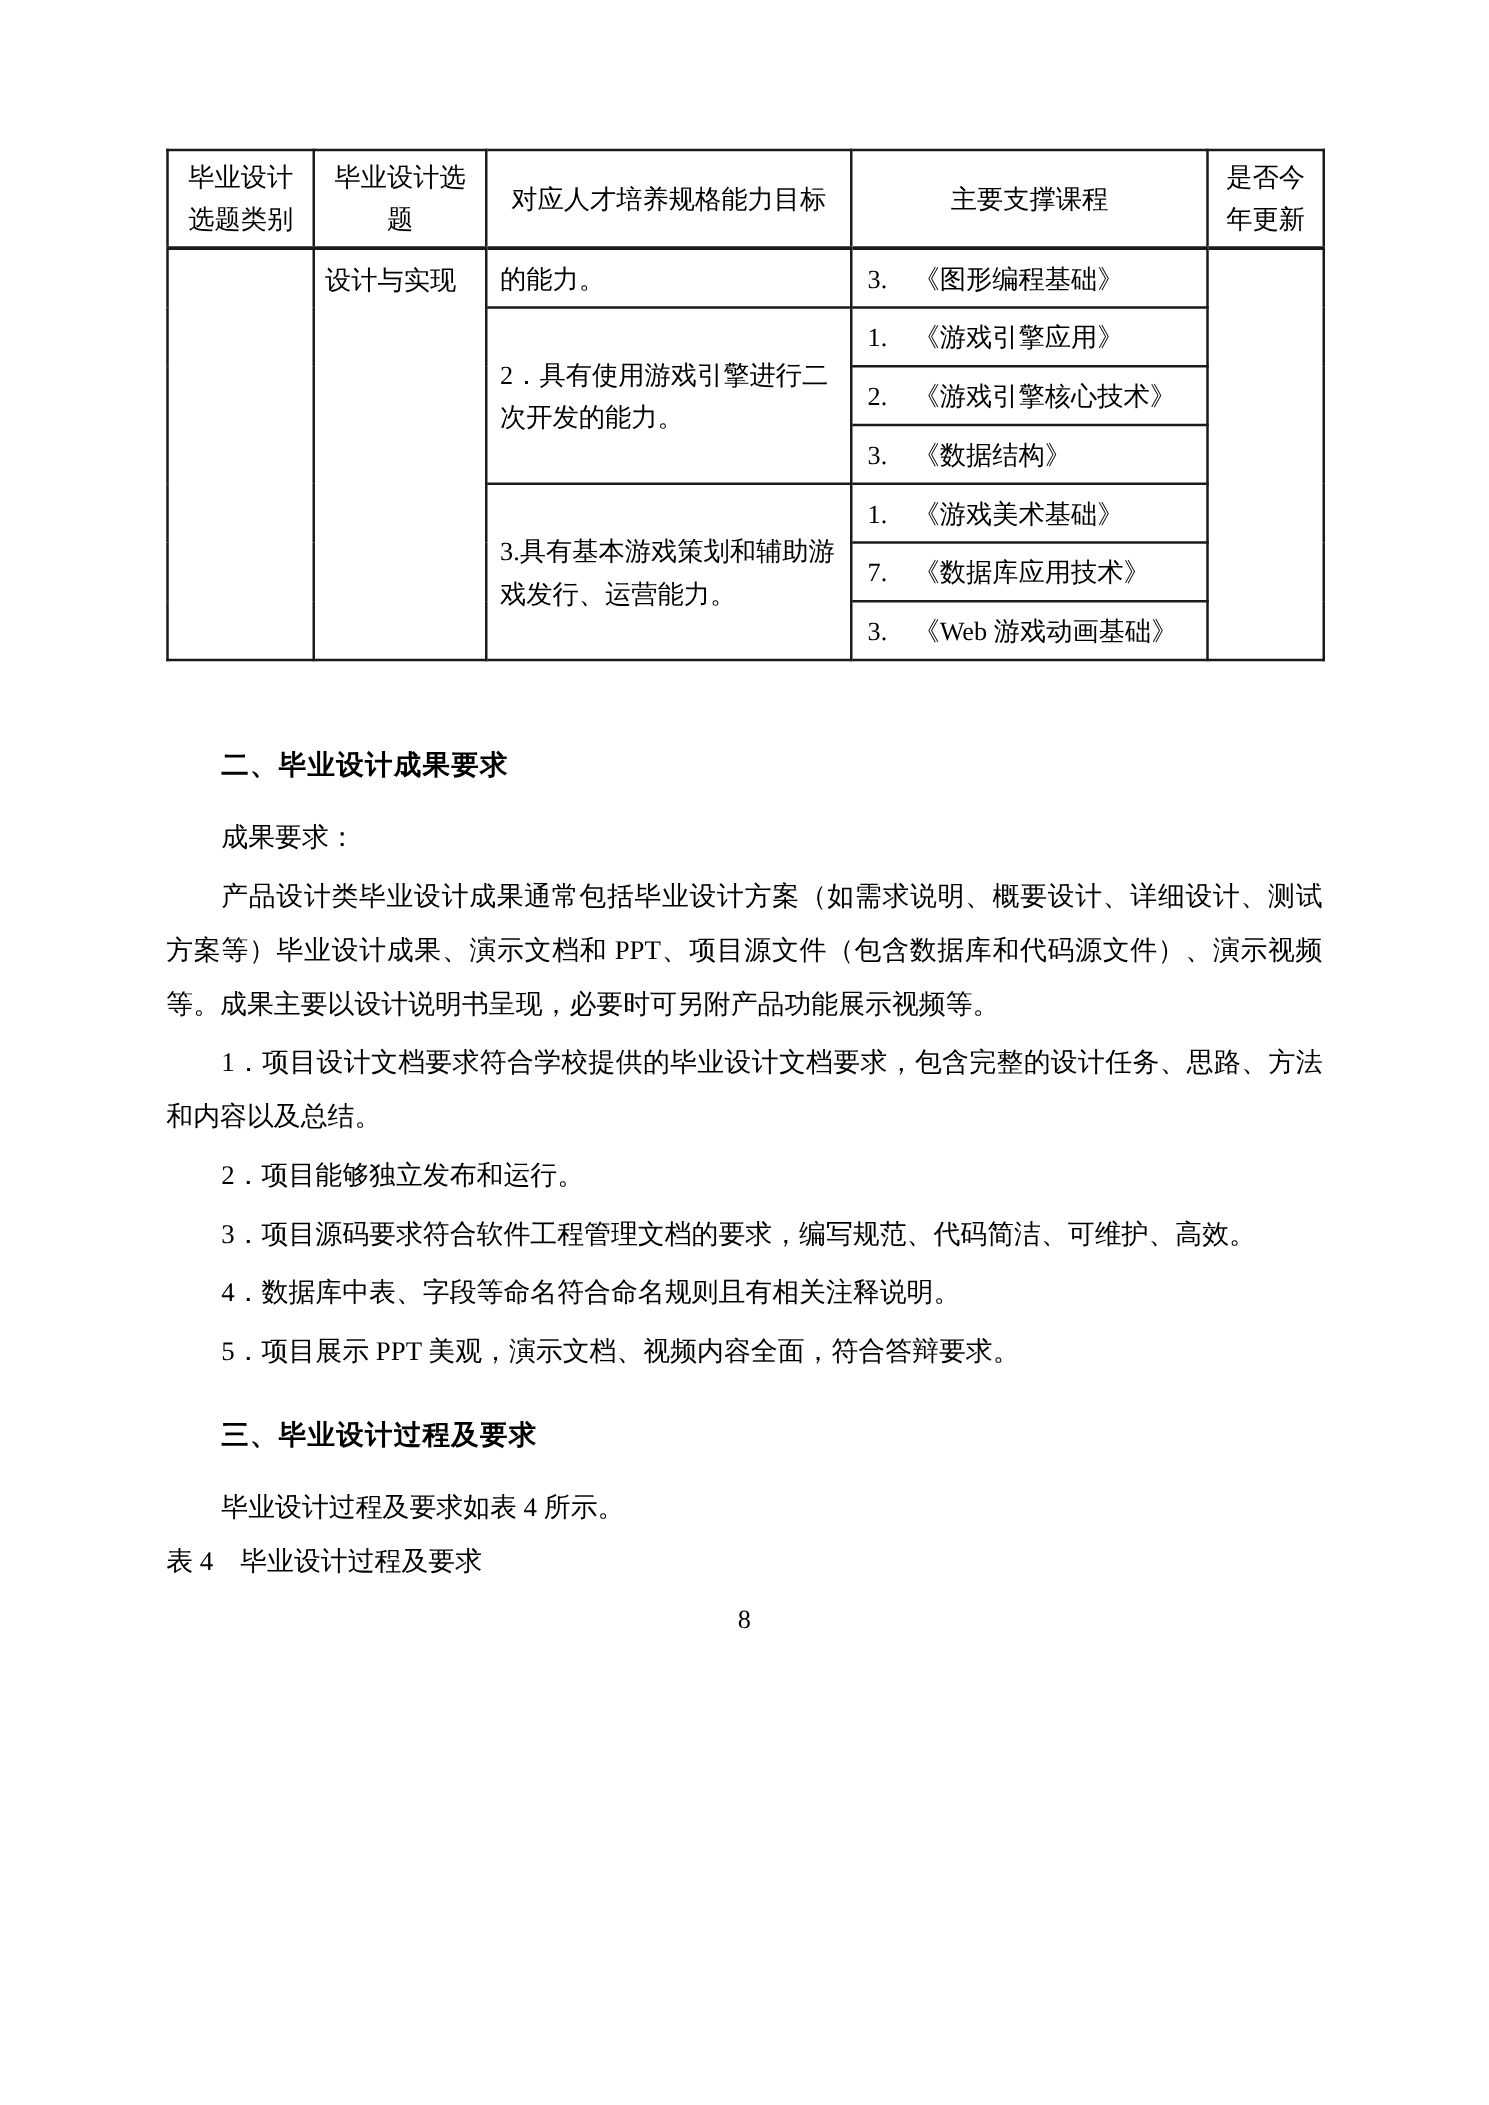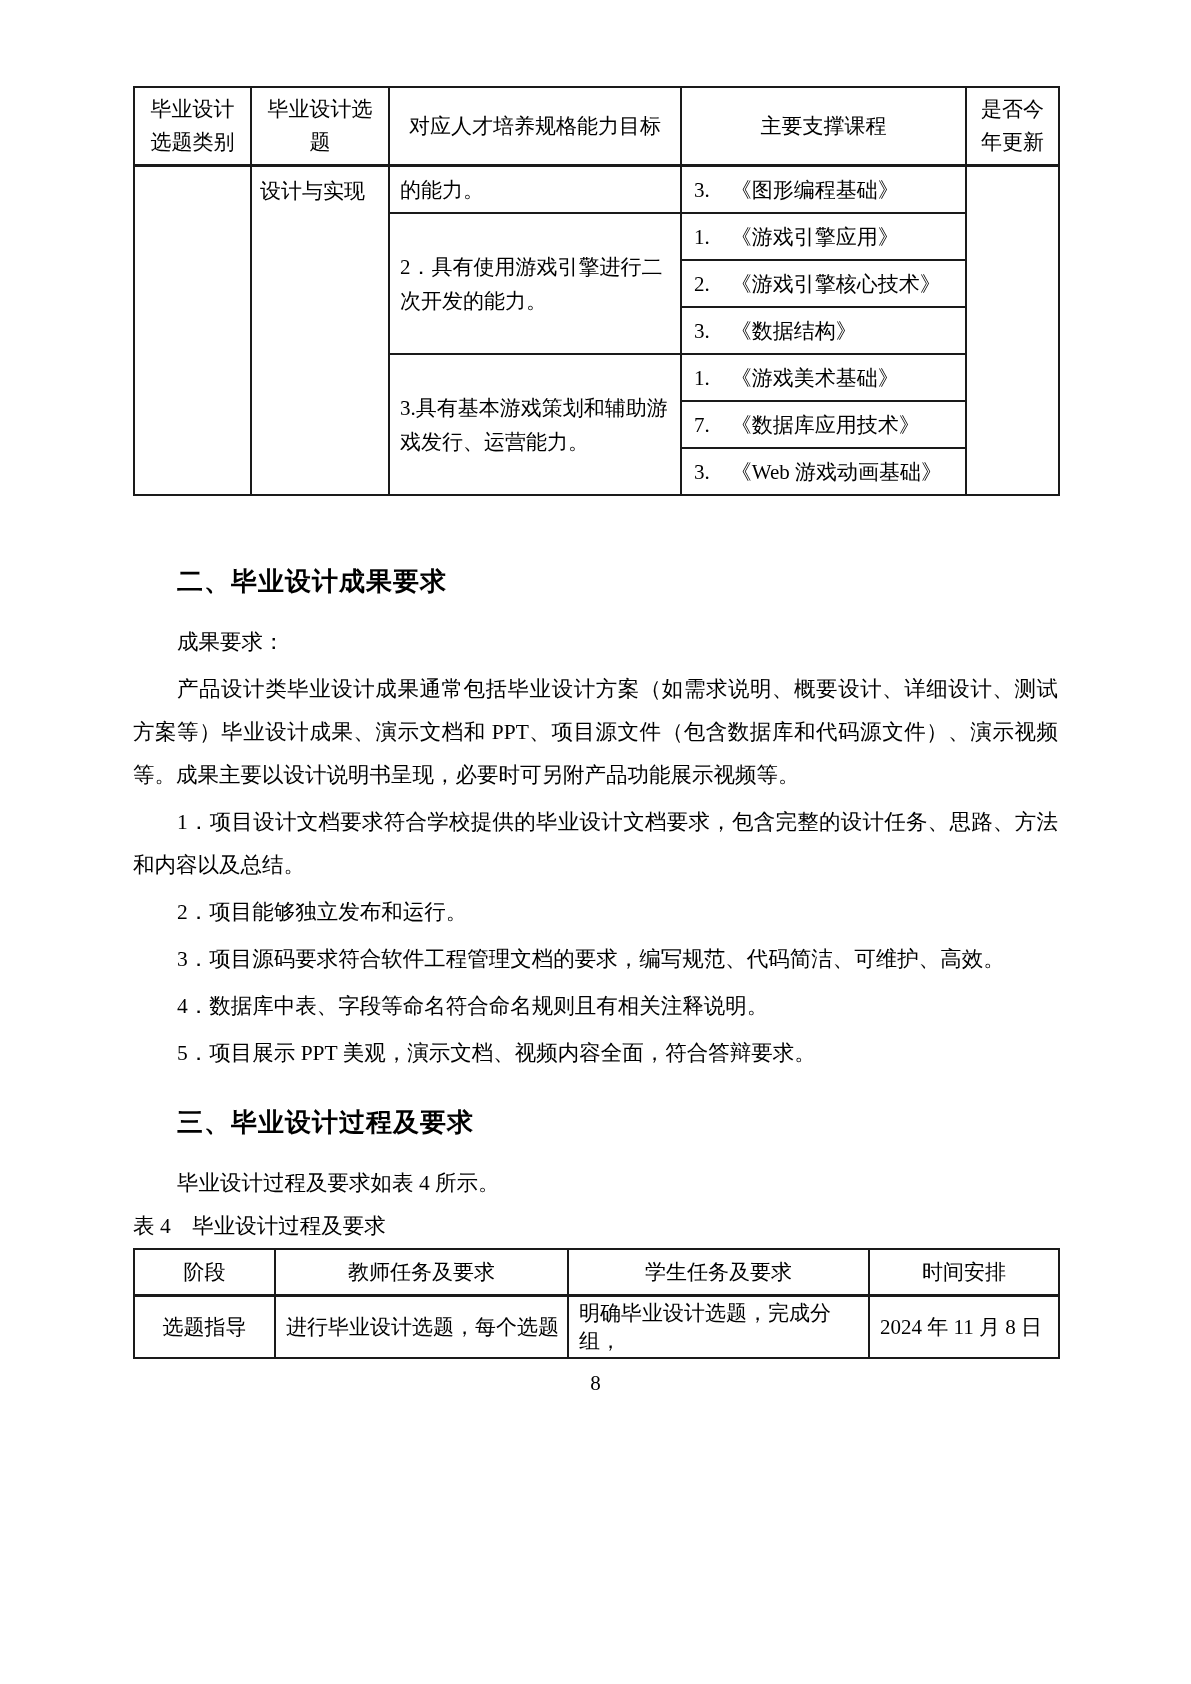--- a/index.html
+++ b/index.html
@@ -2,21 +2,21 @@
 <html><head>
 <meta charset="utf-8">
 <style>
   html, body { margin: 0; padding: 0; background: #ffffff; }
   .page {
     position: relative;
     width: 1191px;
     height: 1684px;
     background: #ffffff;
     box-sizing: border-box;
-    padding: 86px 133px 0 133px;
+    padding: 119px 133px 0 133px;
     color: #000000;
     font-family: "Liberation Serif", "DejaVu Serif", serif;
     font-size: 21.5px;
     overflow: hidden;
   }
   table {
     border-collapse: collapse;
     table-layout: fixed;
     width: 925px;
   }
@@ -31,21 +31,21 @@
   .t1 tr.hdr th { height: 72px; text-align: center; border-bottom-width: 3px; line-height: 1.55; }
   .t1 td { height: 41px; }
   .cell-center { text-align: center; }
   .cell-topic { vertical-align: top; padding-top: 10px; padding-left: 8px; }
   .cell-ability { padding-left: 10px; line-height: 34px; }
   .cell-ability-top { vertical-align: middle; padding-left: 10px; }
   .cell-course { padding-left: 12px; }
   .h-sec {
     font-family: "Liberation Sans", "DejaVu Sans", sans-serif;
     font-weight: bold;
-    font-size: 26px;
+    font-size: 22px;
     margin: 68px 0 22px 0;
     padding-left: 44px;
     letter-spacing: 1px;
   }
   .h-sec3 { margin-top: 30px; }
   p.body-par {
     margin: 4px 0 0 0;
     line-height: 43px;
     text-align: justify;
     text-indent: 44px;
@@ -128,38 +128,16 @@
   <p class="body-par">3．项目源码要求符合软件工程管理文档的要求，编写规范、代码简洁、可维护、高效。</p>
   <p class="body-par">4．数据库中表、字段等命名符合命名规则且有相关注释说明。</p>
   <p class="body-par">5．项目展示 PPT 美观，演示文档、视频内容全面，符合答辩要求。</p>
 
   <div class="h-sec h-sec3">三、毕业设计过程及要求</div>
 
   <p class="body-par">毕业设计过程及要求如表 4 所示。</p>
 
   <p class="body-par caption">表 4　毕业设计过程及要求</p>
 
-  <table class="t4">
-    <colgroup>
-      <col style="width:141px">
-        <col style="width:293px">
-        <col style="width:301px">
-        <col style="width:190px">
-    </colgroup>
-    <tbody>
-        <tr class="hdr">
-      <th>阶段</th>
-      <th>教师任务及要求</th>
-      <th>学生任务及要求</th>
-      <th>时间安排</th>
-    </tr>
-    <tr>
-      <td class="cell-stage">选题指导</td>
-      <td class="cell-task">进行毕业设计选题，每个选题</td>
-      <td class="cell-task">明确毕业设计选题，完成分组，</td>
-      <td class="cell-task">2024 年 11 月 8 日</td>
-    </tr>
-  </tbody>
-    </table>
 
   <div class="page-num">8</div>
 
 </div>
 
 </body></html>

